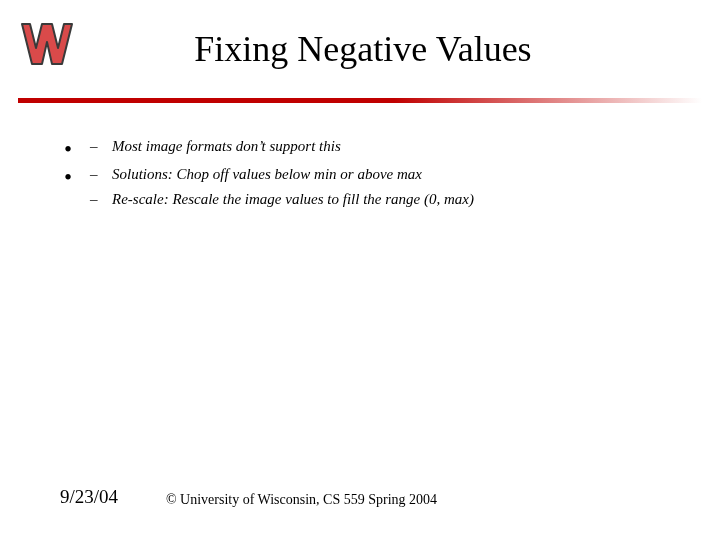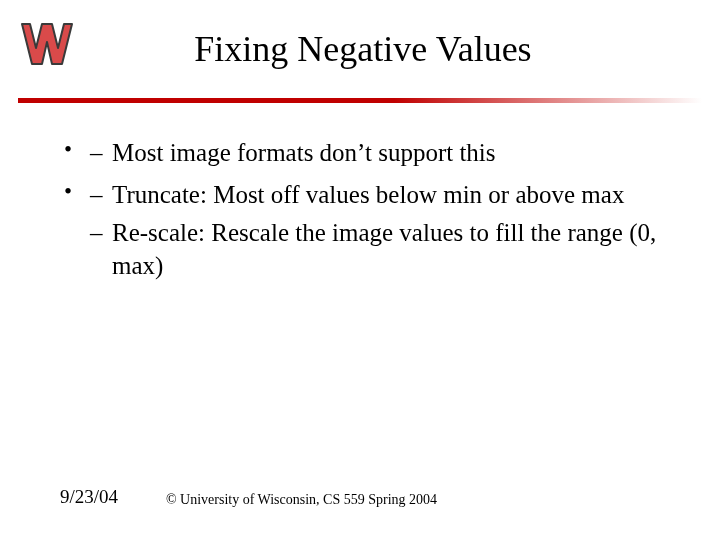--- a/index.html
+++ b/index.html
@@ -6,21 +6,21 @@
   html, body { width: 720px; height: 540px; background: #fff; font-family: "Times New Roman", Times, serif; color: #000; }
   .slide { position: relative; width: 720px; height: 540px; }
   .logo { position: absolute; left: 18px; top: 18px; width: 58px; height: 52px; }
   .title { position: absolute; top: 28px; left: 3px; width: 720px; text-align: center; font-size: 36px; font-weight: 400; }
   .rule { position: absolute; left: 18px; top: 98px; width: 684px; height: 5px; background: linear-gradient(to right, #c00000 0%, #c00000 55%, #ffffff 100%); }
   .content { position: absolute; left: 60px; top: 128px; width: 620px; }
   ul.level1 { list-style: none; }
   ul.level1 > li { font-size: 23px; line-height: 1.25; margin-bottom: 6px; position: relative; padding-left: 26px; }
   ul.level1 > li::before { content: "•"; position: absolute; left: 4px; top: 0; }
   ul.level2 { list-style: none; margin-top: 8px; }
-  ul.level2 > li { font-size: 25px; line-height: 1.35; margin-bottom: 4px; position: relative; padding-left: 26px; }
+  ul.level2 > li { font-size: 15px; line-height: 1.35; margin-bottom: 4px; position: relative; padding-left: 26px; font-style: italic; }
   ul.level2 > li::before { content: "–"; position: absolute; left: 4px; top: 0; }
   .footer-date { position: absolute; left: 60px; bottom: 32px; font-size: 19px; }
   .footer-copy { position: absolute; left: 0; bottom: 32px; width: 603px; text-align: center; font-size: 14px; }
 </style>
 </head>
 <body>
 
 <div class="slide">
 
   <div class="logo">
@@ -38,21 +38,21 @@
       <li>
         <ul class="level2">
           <li>
             <span>Most image formats don’t support this</span>
           </li>
         </ul>
       </li>
       <li>
         <ul class="level2">
           <li>
-            <span>Truncate: Most off values below min or above max</span>
+            <span>Solutions: Chop off values below min or above max</span>
           </li>
           <li>
             <span>Re-scale: Rescale the image values to fill the range (0, max)</span>
           </li>
         </ul>
       </li>
     </ul>
   </div>
 
   <div class="footer-date">9/23/04</div>

